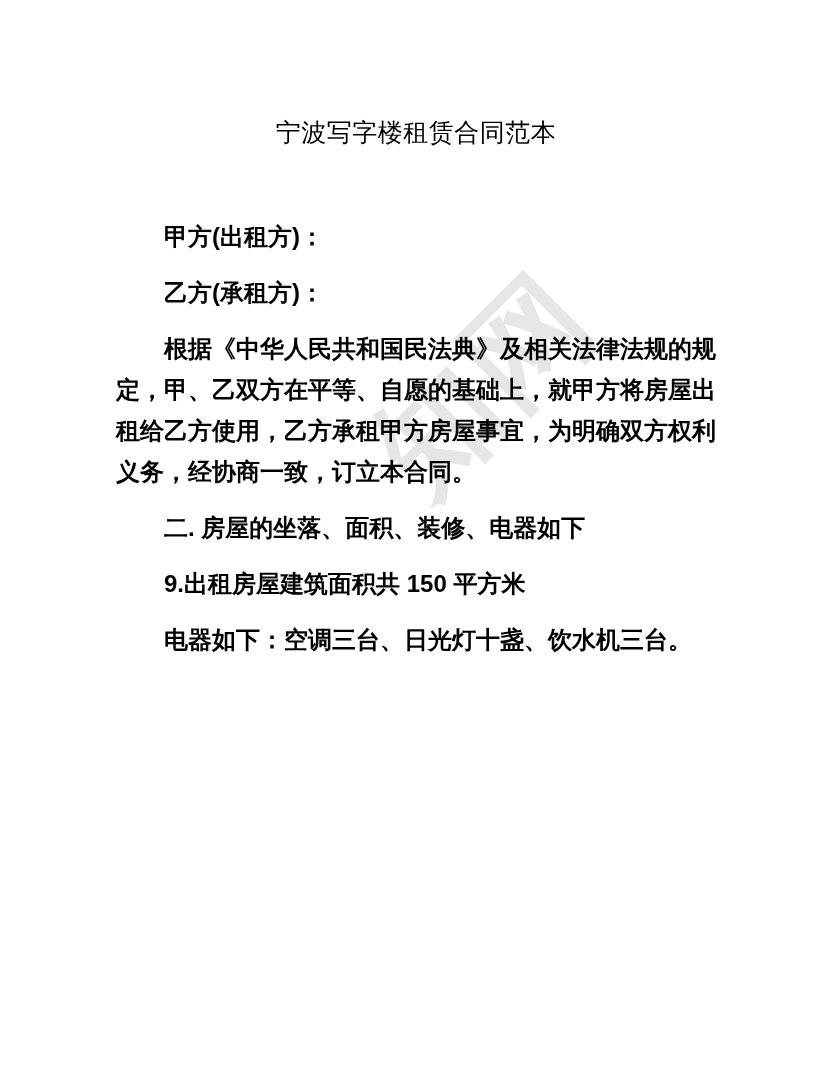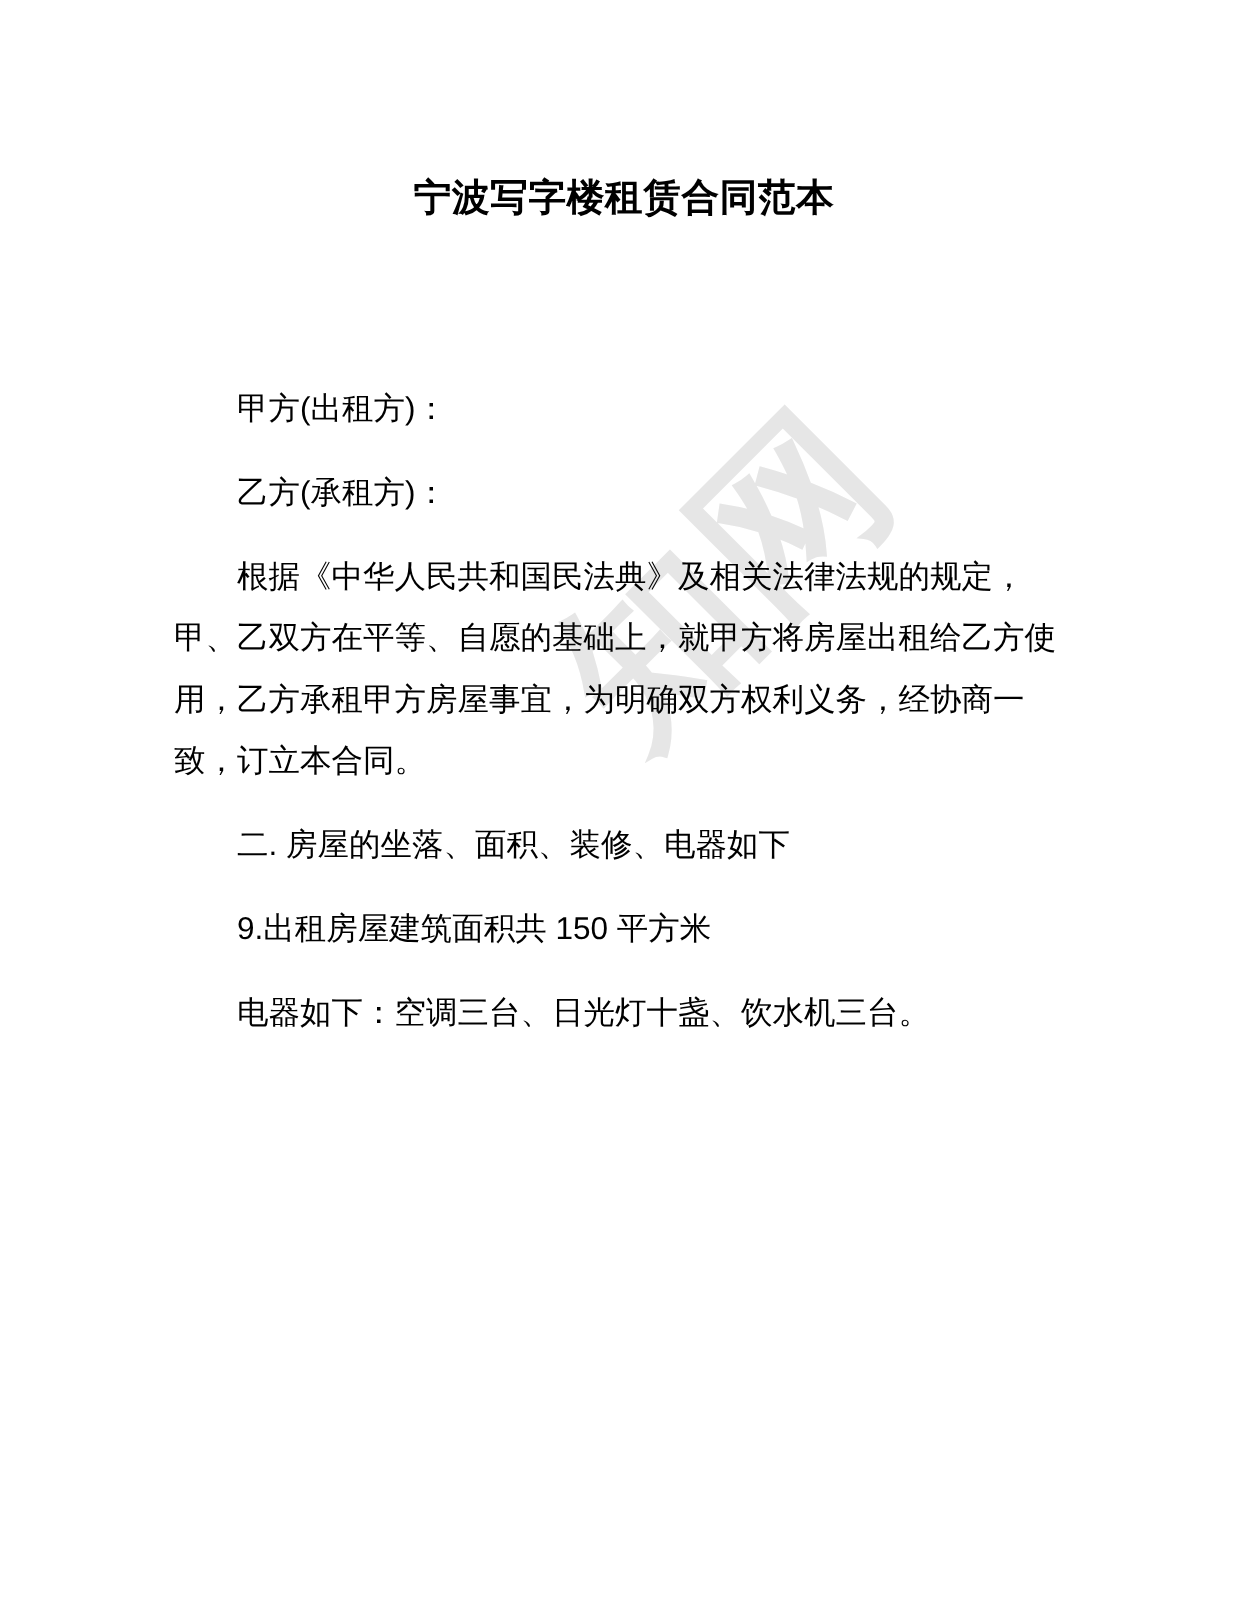--- a/index.html
+++ b/index.html
@@ -42,32 +42,32 @@
     transform: rotate(-45deg);
     user-select: none;
   }
   .doc {
     position: relative;
     z-index: 1;
     padding: 112px 114px 0 116px;
     box-sizing: border-box;
   }
   .doc-title {
-    margin: 0 0 100px 0;
+    margin: 0 0 64px 0;
     font-size: 25px;
     line-height: 40px;
-    font-weight: 700;
+    font-weight: 400;
     text-align: center;
     letter-spacing: 0.5px;
   }
   .doc p {
     margin: 0 0 15px 0;
-    font-size: 21px;
+    font-size: 24px;
     line-height: 41px;
-    font-weight: 400;
+    font-weight: 700;
     text-indent: 2em;
     letter-spacing: 0;
     word-break: break-all;
   }
 </style>
 </head>
 <body>
 
 <div class="page">
 

